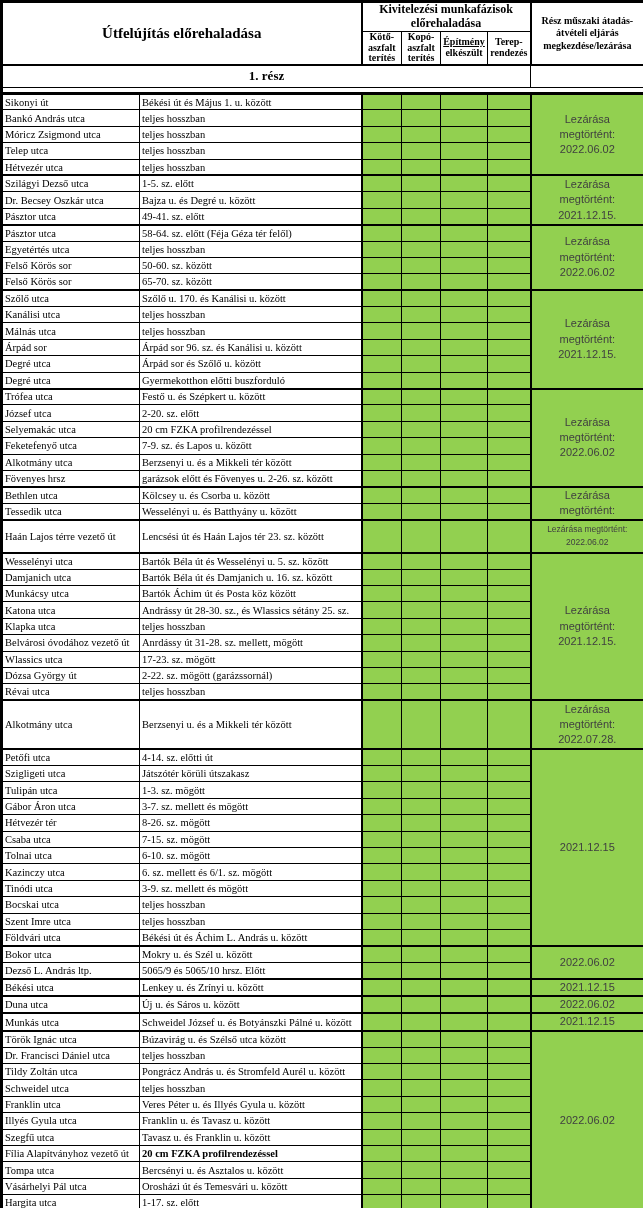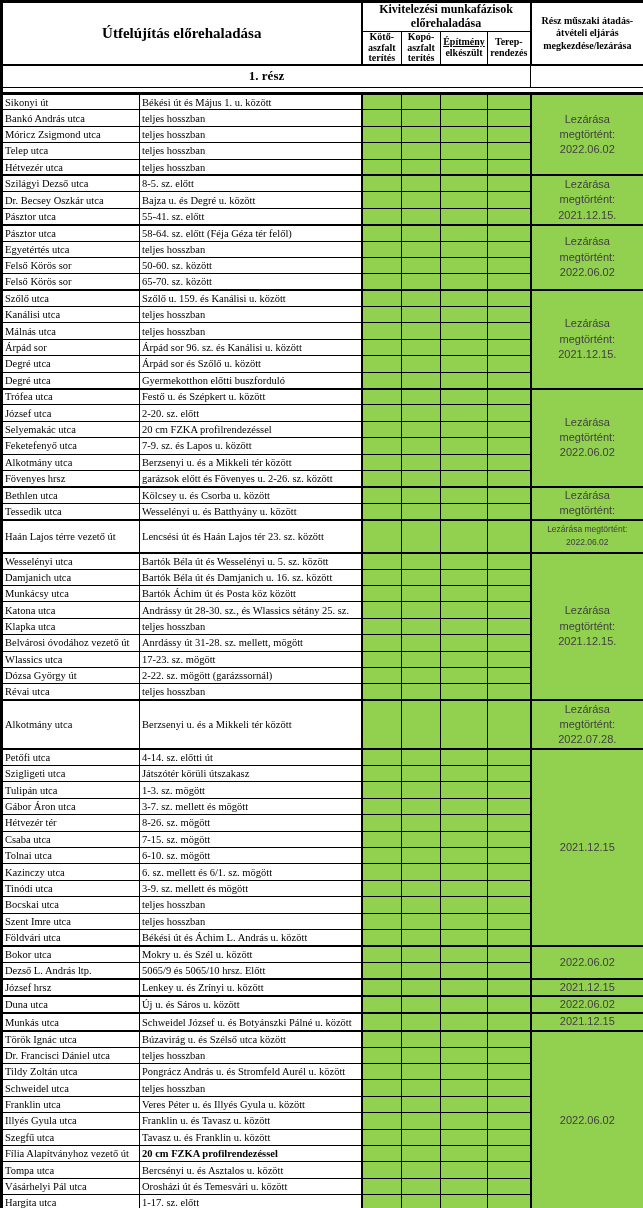--- a/index.html
+++ b/index.html
@@ -106,40 +106,40 @@
       <tr style="height: 16.4px;">
         <td class="street">Hétvezér utca</td>
         <td class="section">teljes hosszban</td>
         <td class="ph ph-first" style="background: rgb(146, 208, 80);"></td>
         <td class="ph" style="background: rgb(146, 208, 80);"></td>
         <td class="ph" style="background: rgb(146, 208, 80);"></td>
         <td class="ph ph-last" style="background: rgb(146, 208, 80);"></td>
       </tr>
       <tr class="block-start" style="height: 16.4px;">
         <td class="street">Szilágyi Dezső utca</td>
-        <td class="section">8-5. sz. előtt</td>
+        <td class="section">1-5. sz. előtt</td>
         <td class="ph ph-first" style="background: rgb(146, 208, 80);"></td>
         <td class="ph" style="background: rgb(146, 208, 80);"></td>
         <td class="ph" style="background: rgb(146, 208, 80);"></td>
         <td class="ph ph-last" style="background: rgb(146, 208, 80);"></td>
         <td class="status" rowspan="3" style="background: rgb(146, 208, 80); color: rgb(64, 64, 64);">Lezárása
 megtörtént:
 2021.12.15.</td>
       </tr>
       <tr style="height: 16.4px;">
         <td class="street">Dr. Becsey Oszkár utca</td>
         <td class="section">Bajza u. és Degré u. között</td>
         <td class="ph ph-first" style="background: rgb(146, 208, 80);"></td>
         <td class="ph" style="background: rgb(146, 208, 80);"></td>
         <td class="ph" style="background: rgb(146, 208, 80);"></td>
         <td class="ph ph-last" style="background: rgb(146, 208, 80);"></td>
       </tr>
       <tr style="height: 16.4px;">
         <td class="street">Pásztor utca</td>
-        <td class="section">55-41. sz. előtt</td>
+        <td class="section">49-41. sz. előtt</td>
         <td class="ph ph-first" style="background: rgb(146, 208, 80);"></td>
         <td class="ph" style="background: rgb(146, 208, 80);"></td>
         <td class="ph" style="background: rgb(146, 208, 80);"></td>
         <td class="ph ph-last" style="background: rgb(146, 208, 80);"></td>
       </tr>
       <tr class="block-start" style="height: 16.4px;">
         <td class="street">Pásztor utca</td>
         <td class="section">58-64. sz. előtt (Féja Géza tér felől)</td>
         <td class="ph ph-first" style="background: rgb(146, 208, 80);"></td>
         <td class="ph" style="background: rgb(146, 208, 80);"></td>
@@ -168,21 +168,21 @@
       <tr style="height: 16.4px;">
         <td class="street">Felső Körös sor</td>
         <td class="section">65-70. sz. között</td>
         <td class="ph ph-first" style="background: rgb(146, 208, 80);"></td>
         <td class="ph" style="background: rgb(146, 208, 80);"></td>
         <td class="ph" style="background: rgb(146, 208, 80);"></td>
         <td class="ph ph-last" style="background: rgb(146, 208, 80);"></td>
       </tr>
       <tr class="block-start" style="height: 16.4px;">
         <td class="street">Szőlő utca</td>
-        <td class="section">Szőlő u. 159. és Kanálisi u. között</td>
+        <td class="section">Szőlő u. 170. és Kanálisi u. között</td>
         <td class="ph ph-first" style="background: rgb(146, 208, 80);"></td>
         <td class="ph" style="background: rgb(146, 208, 80);"></td>
         <td class="ph" style="background: rgb(146, 208, 80);"></td>
         <td class="ph ph-last" style="background: rgb(146, 208, 80);"></td>
         <td class="status" rowspan="6" style="background: rgb(146, 208, 80); color: rgb(64, 64, 64);">Lezárása
 megtörtént:
 2021.12.15.</td>
       </tr>
       <tr style="height: 16.4px;">
         <td class="street">Kanálisi utca</td>
@@ -497,21 +497,21 @@
       </tr>
       <tr style="height: 16.4px;">
         <td class="street">Dezső L. András ltp.</td>
         <td class="section">5065/9 és 5065/10 hrsz. Előtt</td>
         <td class="ph ph-first" style="background: rgb(146, 208, 80);"></td>
         <td class="ph" style="background: rgb(146, 208, 80);"></td>
         <td class="ph" style="background: rgb(146, 208, 80);"></td>
         <td class="ph ph-last" style="background: rgb(146, 208, 80);"></td>
       </tr>
       <tr class="block-start" style="height: 16.4px;">
-        <td class="street">József hrsz</td>
+        <td class="street">Békési utca</td>
         <td class="section">Lenkey u. és Zrínyi u. között</td>
         <td class="ph ph-first" style="background: rgb(146, 208, 80);"></td>
         <td class="ph" style="background: rgb(146, 208, 80);"></td>
         <td class="ph" style="background: rgb(146, 208, 80);"></td>
         <td class="ph ph-last" style="background: rgb(146, 208, 80);"></td>
         <td class="status" rowspan="1" style="background: rgb(146, 208, 80); color: rgb(64, 64, 64);">2021.12.15</td>
       </tr>
       <tr class="block-start" style="height: 16.4px;">
         <td class="street">Duna utca</td>
         <td class="section">Új u. és Sáros u. között</td>

